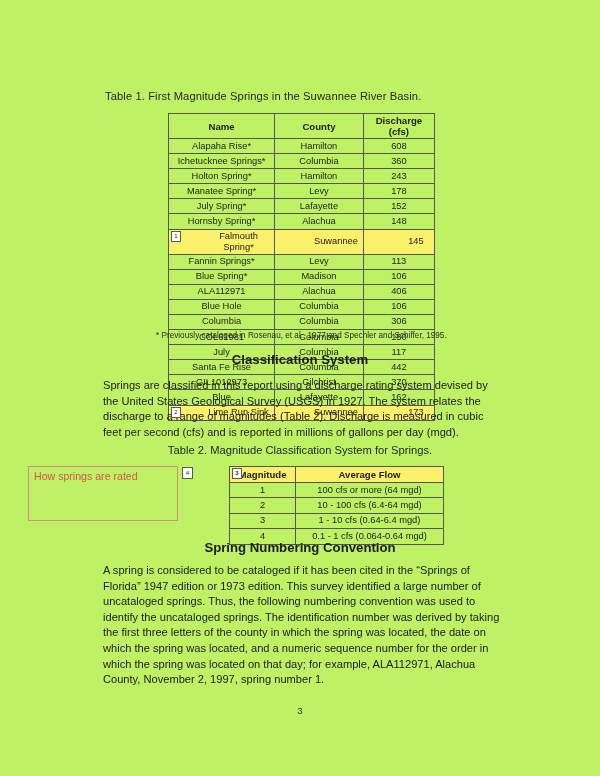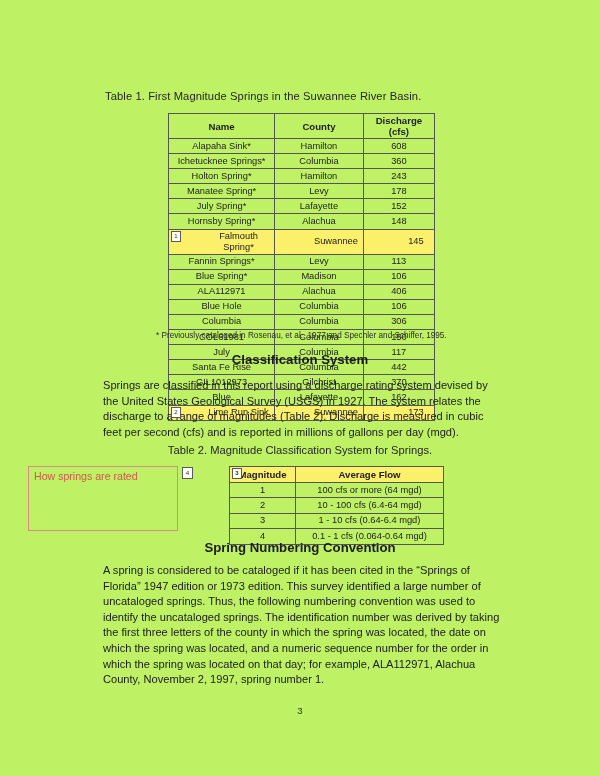--- a/index.html
+++ b/index.html
@@ -154,21 +154,21 @@
   .table2 .c-flow { width: 151px; }
   .table2 tbody td { position: relative; }
   .table2 thead th { position: relative; }
 
   
   .comment-box {
     position: absolute;
     left: 28px;
     top: 466px;
     width: 150px;
-    height: 65px;
+    height: 55px;
     border: 1px solid #d98b8b;
     background: transparent;
     box-sizing: border-box;
   }
   .comment-text {
     position: absolute;
     left: 5px;
     top: 3px;
     font-size: 10.6px;
     color: #d4554f;
@@ -209,21 +209,21 @@
   <table class="table1">
     <thead>
       <tr>
         <th class="c-name">Name</th>
         <th class="c-county">County</th>
         <th class="c-disch">Discharge (cfs)</th>
       </tr>
     </thead>
     <tbody>
         <tr>
-          <td class="c-name"><span>Alapaha Sink*</span></td>
+          <td class="c-name"><span>Alapaha Rise*</span></td>
           <td class="c-county">Hamilton</td>
           <td class="c-disch">608</td>
         </tr>
         <tr>
           <td class="c-name"><span>Ichetucknee Springs*</span></td>
           <td class="c-county">Columbia</td>
           <td class="c-disch">360</td>
         </tr>
         <tr>
           <td class="c-name"><span>Holton Spring*</span></td>

